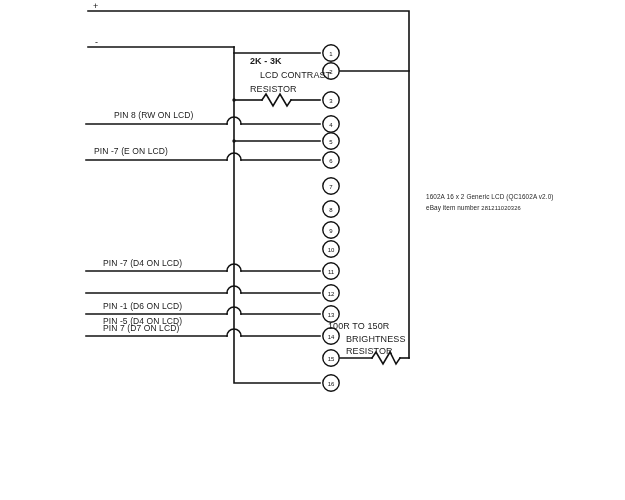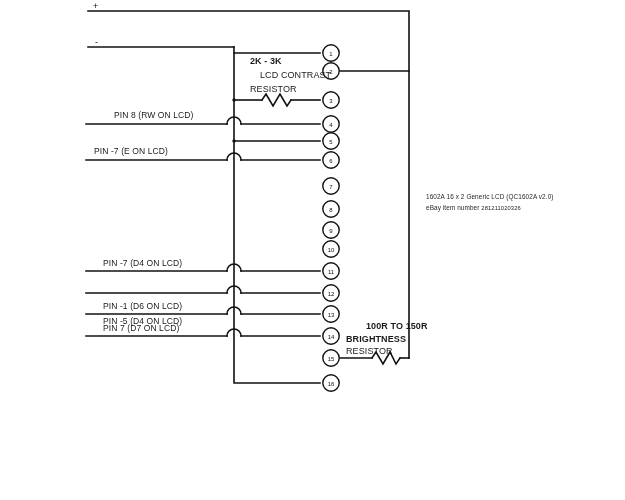--- a/index.html
+++ b/index.html
@@ -173,22 +173,22 @@
     </g>
   </svg>
 
   <div class="rail-mark" style="left:93px; top:1px;">+</div>
   <div class="rail-mark" style="left:95px; top:37px;">-</div>
 
   <div class="lbl note" style="left:250px; top:56px;font-weight:bold;">2K - 3K</div>
   <div class="lbl note" style="left:260px; top:70px;">LCD CONTRAST</div>
   <div class="lbl note" style="left:250px; top:84px;">RESISTOR</div>
 
-  <div class="lbl note" style="left:366px; top:321px;font-weight:bold;">100R TO 150R</div>
-  <div class="lbl note" style="left:346px; top:334px;font-weight:bold;">BRIGHTNESS</div>
+  <div class="lbl note" style="left:328px; top:321px;">100R TO 150R</div>
+  <div class="lbl note" style="left:346px; top:334px;">BRIGHTNESS</div>
   <div class="lbl note" style="left:346px; top:346px;">RESISTOR</div>
 
   <div class="lbl pinlabel" style="left:94px; top:110px;margin-left:20px;">PIN 8 (RW ON LCD)</div>
   <div class="lbl pinlabel" style="left:94px; top:146px;">PIN -7 (E ON LCD)</div>
   <div class="lbl pinlabel" style="left:103px; top:258px;">PIN -7 (D4 ON LCD)</div>
   <div class="lbl pinlabel" style="left:103px; top:292px;margin-top:24px;">PIN -5 (D4 ON LCD)</div>
   <div class="lbl pinlabel" style="left:103px; top:301px;">PIN -1 (D6 ON LCD)</div>
   <div class="lbl pinlabel" style="left:103px; top:323px;text-align:center;">PIN 7 (D7 ON LCD)</div>
 
   <div class="lbl caption" style="left:426px; top:193px;">1602A 16 x 2 Generic LCD (QC1602A v2.0)</div>

